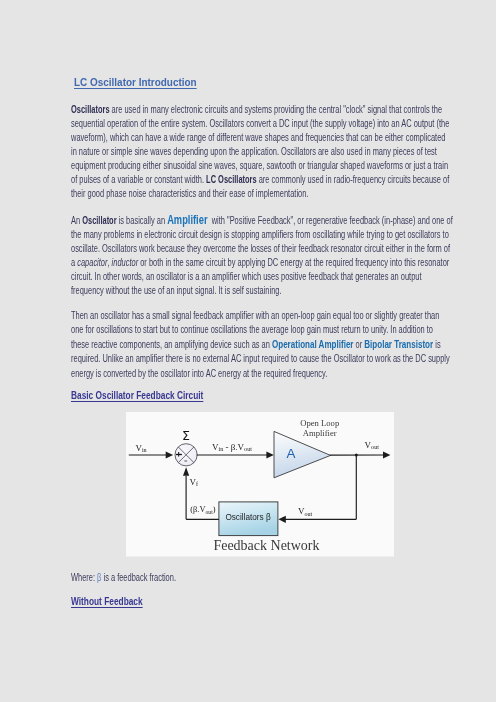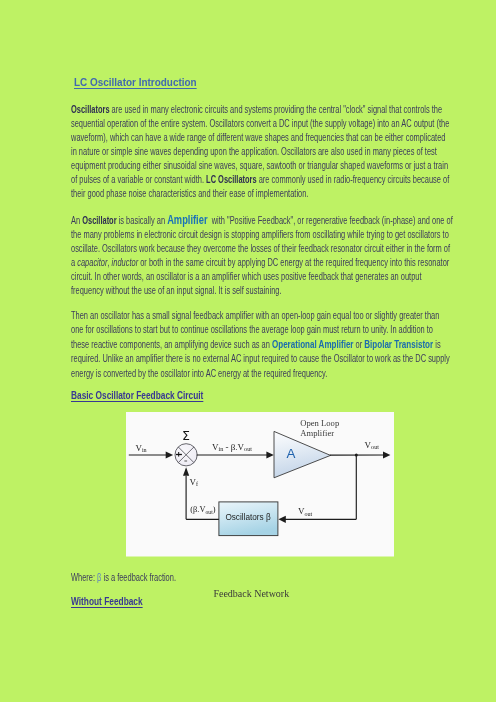--- a/index.html
+++ b/index.html
@@ -1,19 +1,19 @@
 <!DOCTYPE html>
 <html><head>
 <meta charset="utf-8">
 <title>LC Oscillator Introduction</title>
 <style>
   html,body{margin:0;padding:0;background:#fff;}
   body{width:496px;height:702px;overflow:hidden;
        font-family:"Liberation Sans",sans-serif;color:#3b3b5c;}
-  .page{position:relative;width:496px;height:702px;background:#bef264;}
+  .page{position:relative;width:496px;height:702px;background:#e5e5e5;}
 
   .h-link{position:absolute;font-size:11.6px;font-weight:bold;color:#383893;
           text-decoration:underline;text-underline-offset:2px;
           text-decoration-thickness:1px;white-space:nowrap;
           transform:scaleX(0.718);transform-origin:left top;}
   .h-main{font-size:11.8px;color:#4169b0;transform:scaleX(0.843);}
 
   p.para{position:absolute;margin:0;width:512.5px;font-size:10px;line-height:14.1px;
          color:#3b3b5c;text-align:left;
          transform:scaleX(0.7454);transform-origin:left top;}
@@ -23,24 +23,24 @@
   .lnk{color:#1a6cae;font-weight:bold;font-size:10.8px;}
   .amp-big{color:#1a72b8;font-weight:bold;font-size:12.5px;}
   .beta{color:#5b7fc4;}
 
   .fig{position:absolute;}
   .fig .figsvg{position:absolute;left:0;top:0;}
   .flab{position:absolute;white-space:nowrap;font-family:"Liberation Serif",serif;
         font-size:9.0px;line-height:9.0px;color:#222;}
   .flab sub{font-size:0.68em;vertical-align:baseline;position:relative;top:1.6px;}
   .fsig{font-family:"DejaVu Sans",sans-serif;font-size:12.6px;line-height:12.6px;color:#111;}
-  .famp{font-size:8.6px;line-height:10.4px;text-align:left;color:#3a3a3a;}
+  .famp{font-size:8.6px;line-height:10.4px;text-align:center;color:#3a3a3a;}
   .fgain{font-family:"Liberation Sans",sans-serif;font-size:13.4px;line-height:13.4px;color:#1f62ad;}
   .fatt{font-family:"Liberation Sans",sans-serif;font-size:8.2px;line-height:8.2px;color:#1f1f1f;}
-  .ffbn{font-size:10px;line-height:8.8px;color:#3a3a3a;margin-top:48px;}
+  .ffbn{font-size:14px;line-height:8.8px;color:#3a3a3a;}
   .fbvo{font-size:8.4px;line-height:8.4px;}
 </style>
 </head>
 <body>
 
 <div class="page">
 
   <a class="h-link h-main" style="left:73.8px;top:74.7px;">LC Oscillator Introduction</a>
 
   <p class="para" style="left:71px;top:102.8px;"><span class="b">Oscillators</span><span> are used in many electronic circuits and systems providing the central "clock" signal that controls the sequential operation of the entire system. Oscillators convert a DC input (the supply voltage) into an AC output (the waveform), which can have a wide range of different wave shapes and frequencies that can be either complicated in nature or simple sine waves depending upon the application. Oscillators are also used in many pieces of test equipment producing either sinusoidal sine waves, square, sawtooth or triangular shaped waveforms or just a train of pulses of a variable or constant width. </span><span class="b">LC Oscillators</span><span> are commonly used in radio-frequency circuits because of their good phase noise characteristics and their ease of implementation.</span></p>

